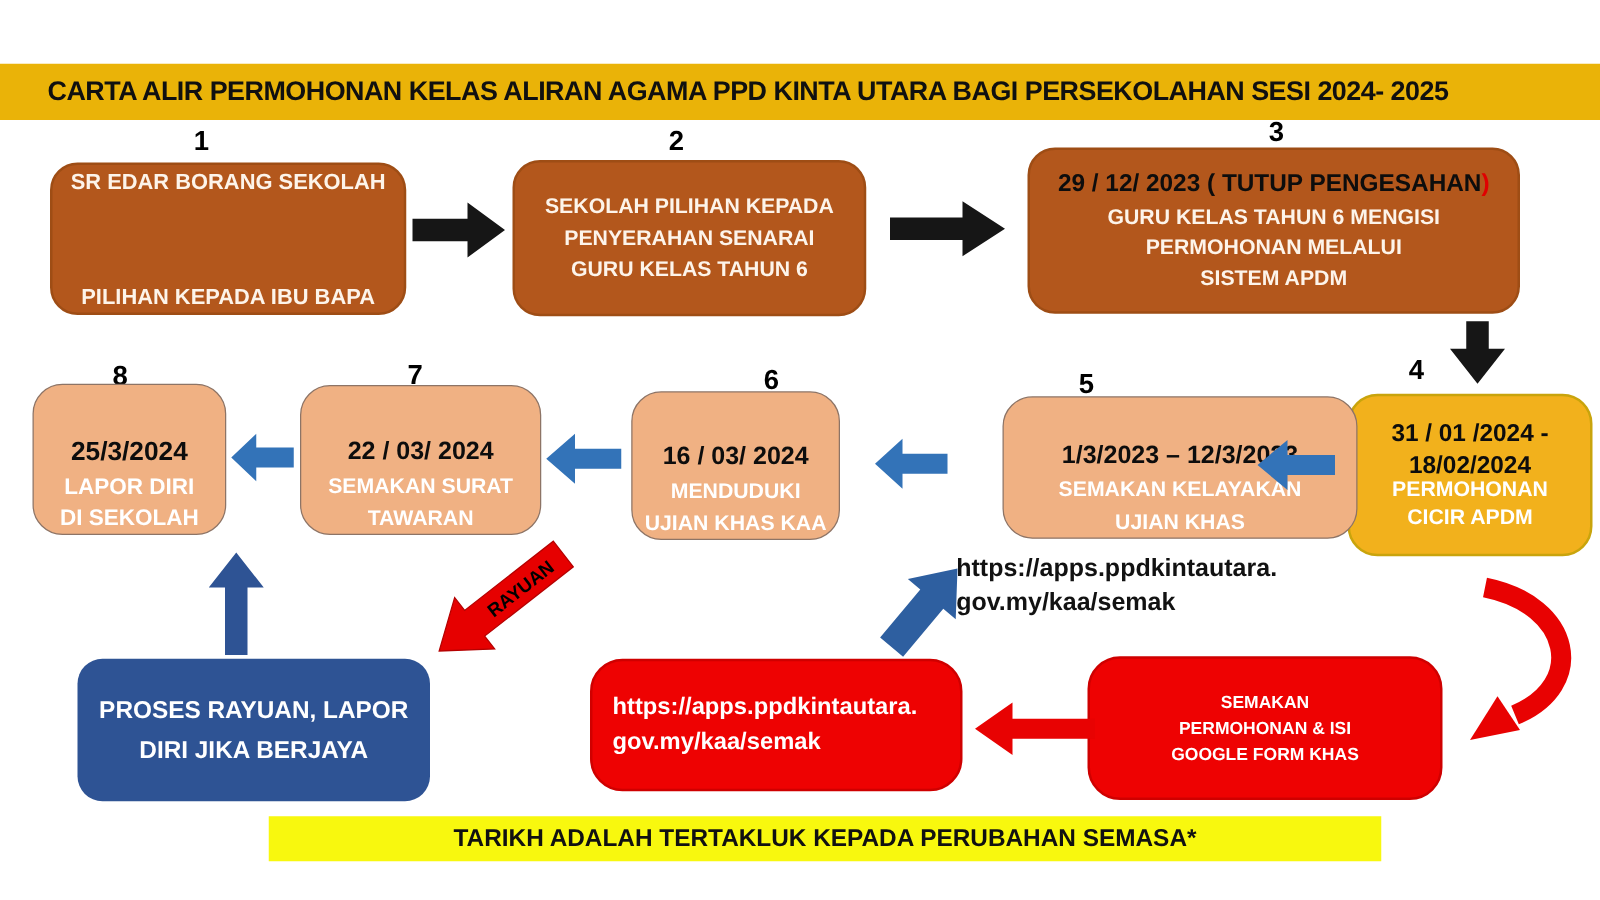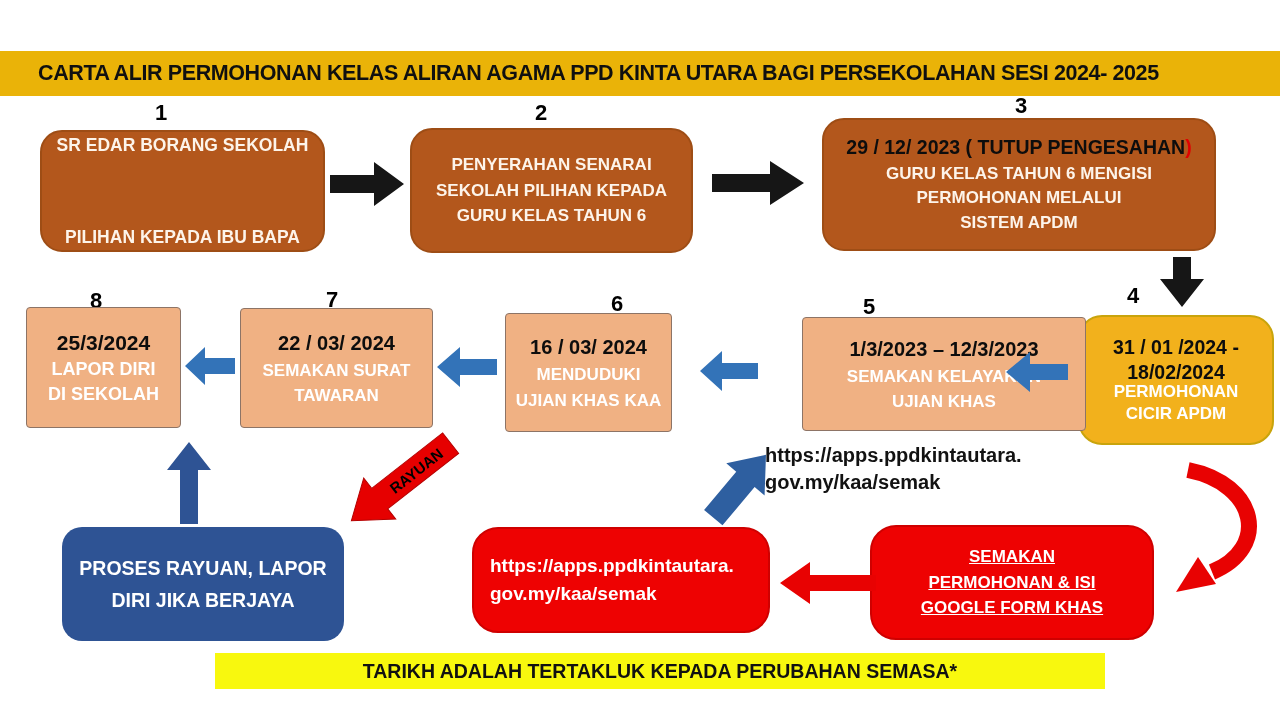--- a/index.html
+++ b/index.html
@@ -10,21 +10,21 @@
 
   .titlebar{position:absolute;left:0;top:51px;width:1280px;height:45px;background:#eab308;
             display:flex;align-items:center;box-sizing:border-box;padding-left:38px;
             font-size:21.5px;letter-spacing:-0.4px;color:#101010;white-space:nowrap;}
 
   .num{position:absolute;font-size:22px;color:#000;}
 
   .box{position:absolute;box-sizing:border-box;display:flex;flex-direction:column;
        justify-content:center;align-items:center;text-align:center;line-height:1.5;}
   .brown{background:#b3571c;border:2px solid #9e4d15;border-radius:22px;color:#fdf4ea;}
-  .peach{background:#f0b183;border:1.5px solid #8d7466;border-radius:4px;color:#fff;}
+  .peach{background:#f0b183;border:1.5px solid #8d7466;border-radius:24px;color:#fff;justify-content:flex-end;}
   .gold{background:#f2b11c;border:2px solid #c9a40c;border-radius:24px;color:#fff;}
   .bluebox{background:#2e5394;border-radius:20px;color:#fff;}
   .redbox{background:#ee0202;border:2px solid #cf0000;border-radius:26px;color:#fff;}
 
   .dt{color:#0d0d0d;}           
   .red-paren{color:#e00000;}
   .urltext{position:absolute;color:#121212;font-size:20px;line-height:1.35;text-align:left;}
   .footer{position:absolute;left:215px;top:653px;width:890px;height:36px;background:#f8f80e;
           display:flex;align-items:center;justify-content:center;font-size:19.5px;color:#111;}
 </style>
@@ -43,22 +43,22 @@
   <div class="num" style="left:611px;top:291px;">6</div>
   <div class="num" style="left:326px;top:287px;">7</div>
   <div class="num" style="left:90px;top:288px;">8</div>
 
   <div class="box brown" style="left:40px;top:130px;width:285px;height:122px;font-size:17.5px;justify-content:space-between;">
     <div>SR EDAR BORANG SEKOLAH</div>
     <div>PILIHAN KEPADA IBU BAPA</div>
   </div>
 
   <div class="box brown" style="left:410px;top:128px;width:283px;height:125px;font-size:17px;">
+    <div>SEKOLAH PILIHAN KEPADA</div>
     <div>PENYERAHAN SENARAI</div>
-    <div>SEKOLAH PILIHAN KEPADA</div>
     <div>GURU KELAS TAHUN 6</div>
   </div>
 
   <div class="box brown" style="left:822px;top:118px;width:394px;height:133px;font-size:17px;line-height:1.45;padding:16px 6px;">
     <div style="font-size:19.5px;white-space:nowrap;">
       <span class="dt">29 / 12/ 2023 ( TUTUP PENGESAHAN</span><span class="red-paren">)</span>
     </div>
     <div>GURU KELAS TAHUN 6 MENGISI</div>
     <div>PERMOHONAN MELALUI</div>
     <div>SISTEM APDM</div>
@@ -103,21 +103,21 @@
   <div class="urltext" style="left:765px;top:442px;">
     <div>https://apps.ppdkintautara.</div>
     <div>gov.my/kaa/semak</div>
   </div>
 
   <div class="box redbox" style="left:472px;top:527px;width:298px;height:106px;font-size:19px;line-height:1.5;align-items:flex-start;padding-left:16px;text-align:left;">
     <div>https://apps.ppdkintautara.</div>
     <div>gov.my/kaa/semak</div>
   </div>
 
-  <div class="box redbox" style="left:870px;top:525px;width:284px;height:115px;font-size:17px;line-height:1.5;text-decoration:underline;">
+  <div class="box redbox" style="left:870px;top:525px;width:284px;height:115px;font-size:14px;line-height:1.5;">
     <div>SEMAKAN</div>
     <div>PERMOHONAN &amp; ISI</div>
     <div>GOOGLE FORM KHAS</div>
   </div>
 
   <div class="footer">TARIKH ADALAH TERTAKLUK KEPADA PERUBAHAN SEMASA*</div>
 
   <svg class="abs" style="left:330px;top:162px;" width="74" height="44">
     <polygon points="0,13 44,13 44,0 74,22 44,44 44,31 0,31" fill="#161616"></polygon>
   </svg>

